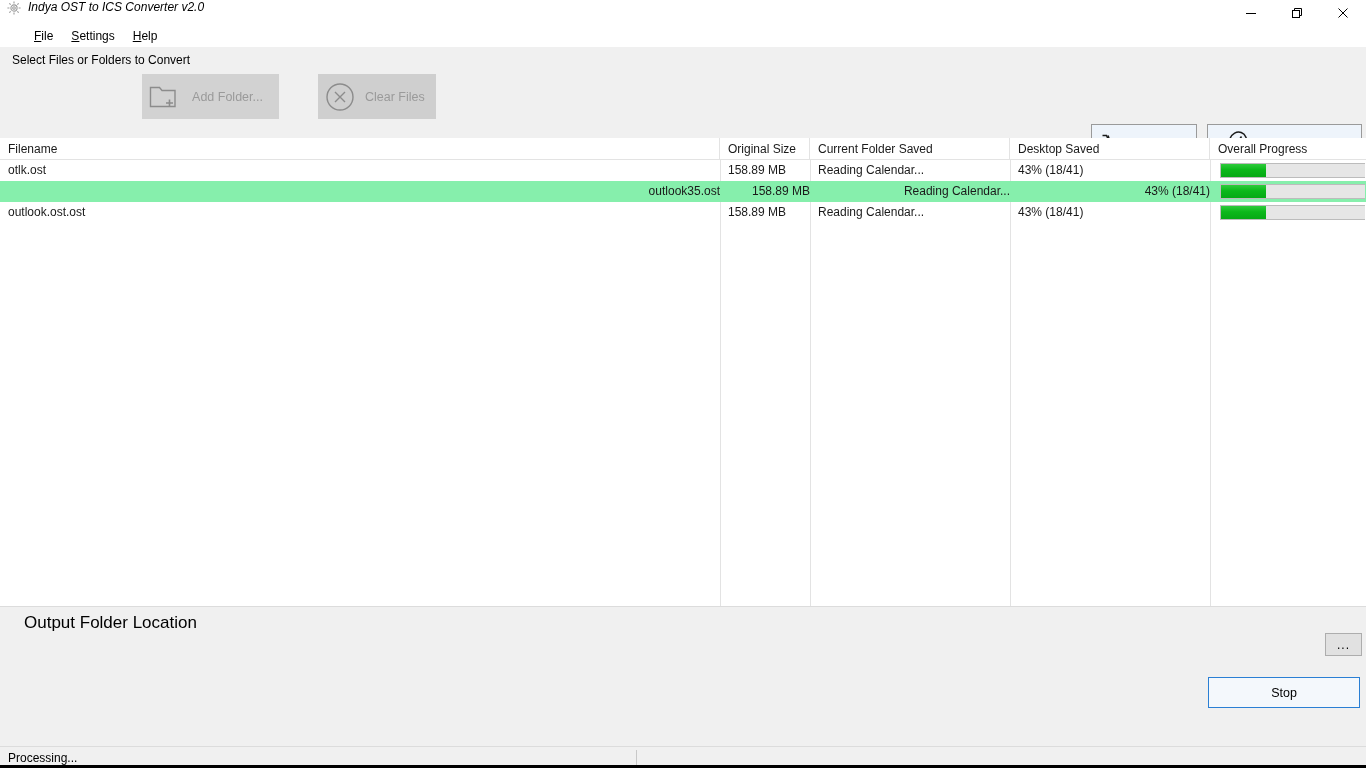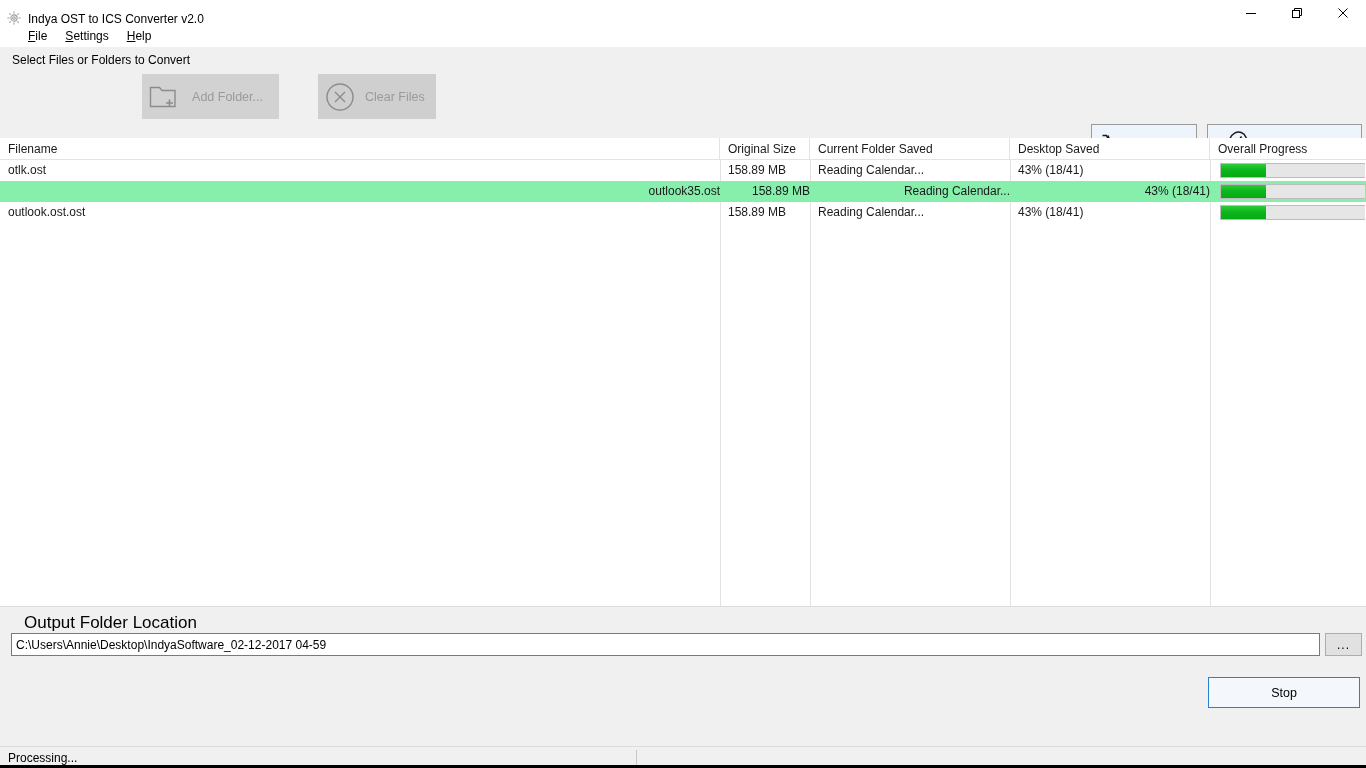--- a/index.html
+++ b/index.html
@@ -13,22 +13,23 @@
     position: relative;
     width: 1366px; height: 768px;
     background: #f0f0f0;
     display: flex; flex-direction: column;
   }
 
   
   .titlebar {
     height: 26px; flex: 0 0 26px;
     background: #ffffff;
-    display: flex; align-items: flex-end;
-    position: relative;
+    display: flex; align-items: flex-start;
+    position: relative;
+    font-style: italic;
   }
   .title-icon {
     width: 16px; height: 16px;
     margin-left: 6px; margin-right: 6px;
     flex: 0 0 16px;
   }
   .title-text {
     font-size: 12px; color: #000000;
     white-space: nowrap;
   }
@@ -41,21 +42,21 @@
     display: flex; align-items: center; justify-content: center;
     background: transparent;
   }
   .win-btn svg { display: block; }
 
   
   .menubar {
     height: 21px; flex: 0 0 21px;
     background: #ffffff;
     display: flex; align-items: center;
-    padding-left: 19px;
+    padding-left: 25px;
   }
   .menu-item {
     font-size: 12px; color: #000000;
     padding: 0 9px;
     line-height: 21px;
     white-space: nowrap;
   }
   .menu-item u { text-decoration: underline; }
 
   
@@ -375,21 +376,20 @@
             <div class="pbar-fill" style="width: 31%;"></div>
           </div>
         </div>
       </div>
 
     </div>
   </div>
 
   <div class="output-area">
     <div class="output-label">Output Folder Location</div>
-    <input class="output-input" type="text" value="C:\Users\Annie\Desktop\IndyaSoftware_02-12-2017 04-59" style="">
     <div class="browse-btn">...</div>
   </div>
 
   <div class="action-area">
     <div class="stop-btn">Stop</div>
   </div>
 
   <div class="statusbar">
     <span class="status-text">Processing...</span>
     <div class="status-sep"></div>

